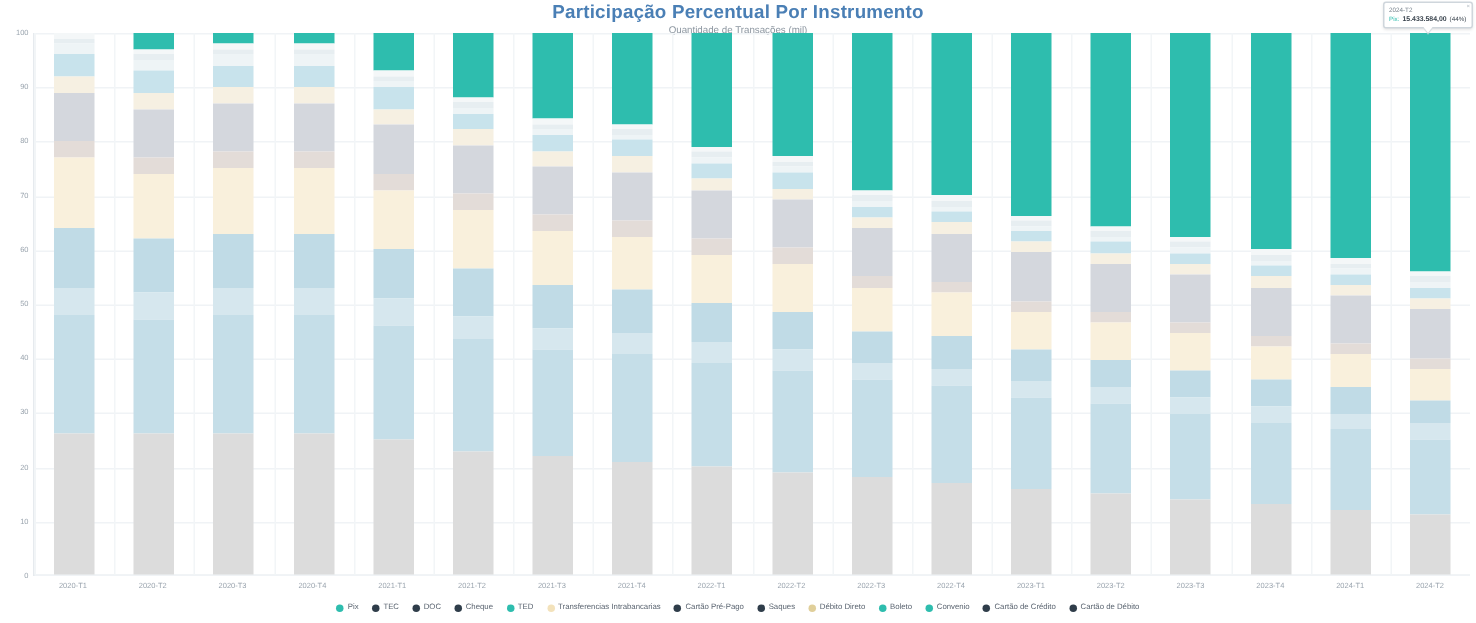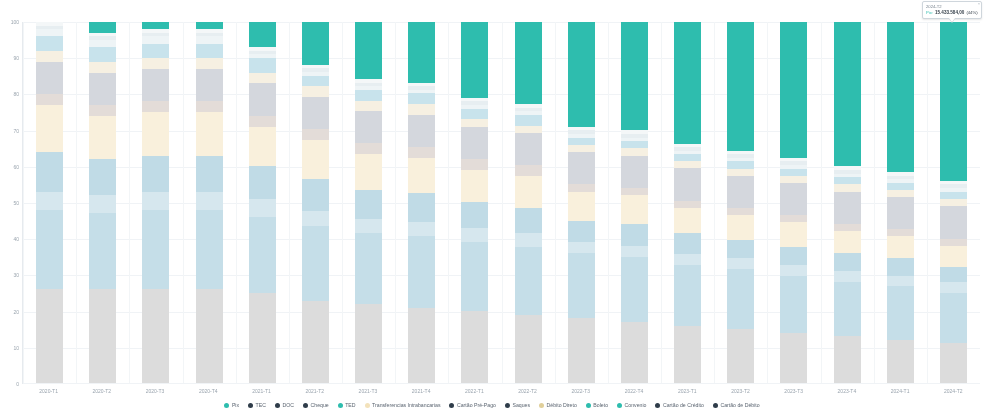--- a/index.html
+++ b/index.html
@@ -211,20 +211,24 @@
     border-right: 3px solid transparent;
     border-top: 4px solid #ffffff;
     filter: drop-shadow(0 1px 0 #cfd6dc);
   }
 </style>
 </head>
 <body>
 
 <div id="root">
 
+  <div id="header">
+    <div id="chart-title">Participação Percentual Por Instrumento</div>
+    <div id="chart-subtitle">Quantidade de Transações (mil)</div>
+  </div>
 
   <div id="plot-wrap">
     <div id="y-axis">
         <div class="y-tick" style="top: 362px;">0</div>
         <div class="y-tick" style="top: 325.8px;">10</div>
         <div class="y-tick" style="top: 289.6px;">20</div>
         <div class="y-tick" style="top: 253.4px;">30</div>
         <div class="y-tick" style="top: 217.2px;">40</div>
         <div class="y-tick" style="top: 181px;">50</div>
         <div class="y-tick" style="top: 144.8px;">60</div>

